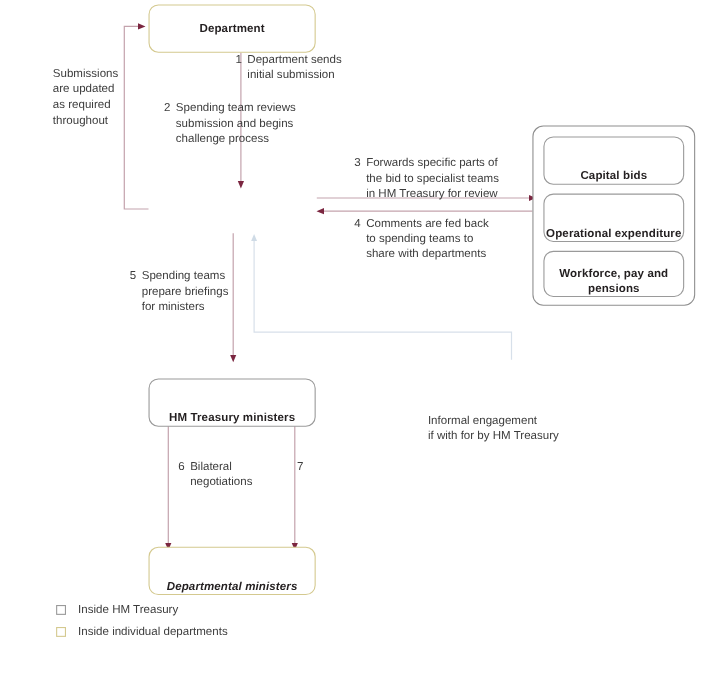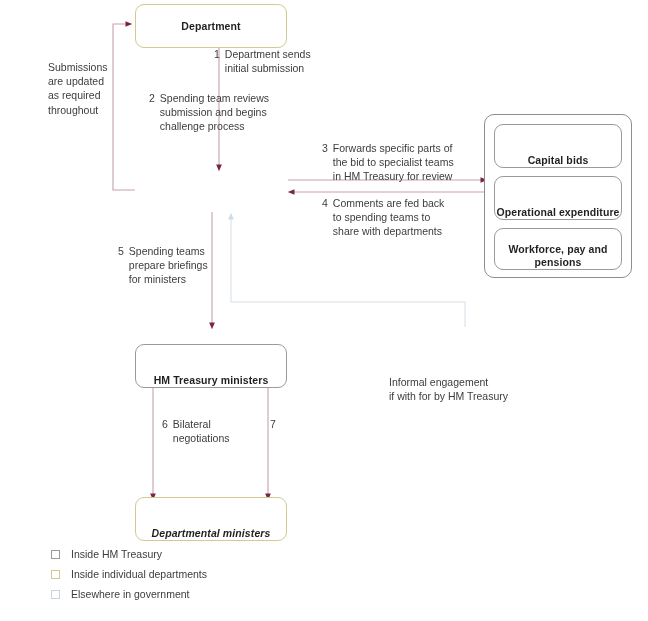--- a/index.html
+++ b/index.html
@@ -244,20 +244,16 @@
 
   <div class="legend">
     <div class="legend-row">
       <span class="swatch"></span>
       <span class="legend-label">Inside HM Treasury</span>
     </div>
     <div class="legend-row">
       <span class="swatch dept"></span>
       <span class="legend-label">Inside individual departments</span>
     </div>
-    <div class="legend-row">
-      <span class="swatch elsewhere"></span>
-      <span class="legend-label">Elsewhere in government</span>
-    </div>
   </div>
 
 
 </div>
 
 </body></html>

